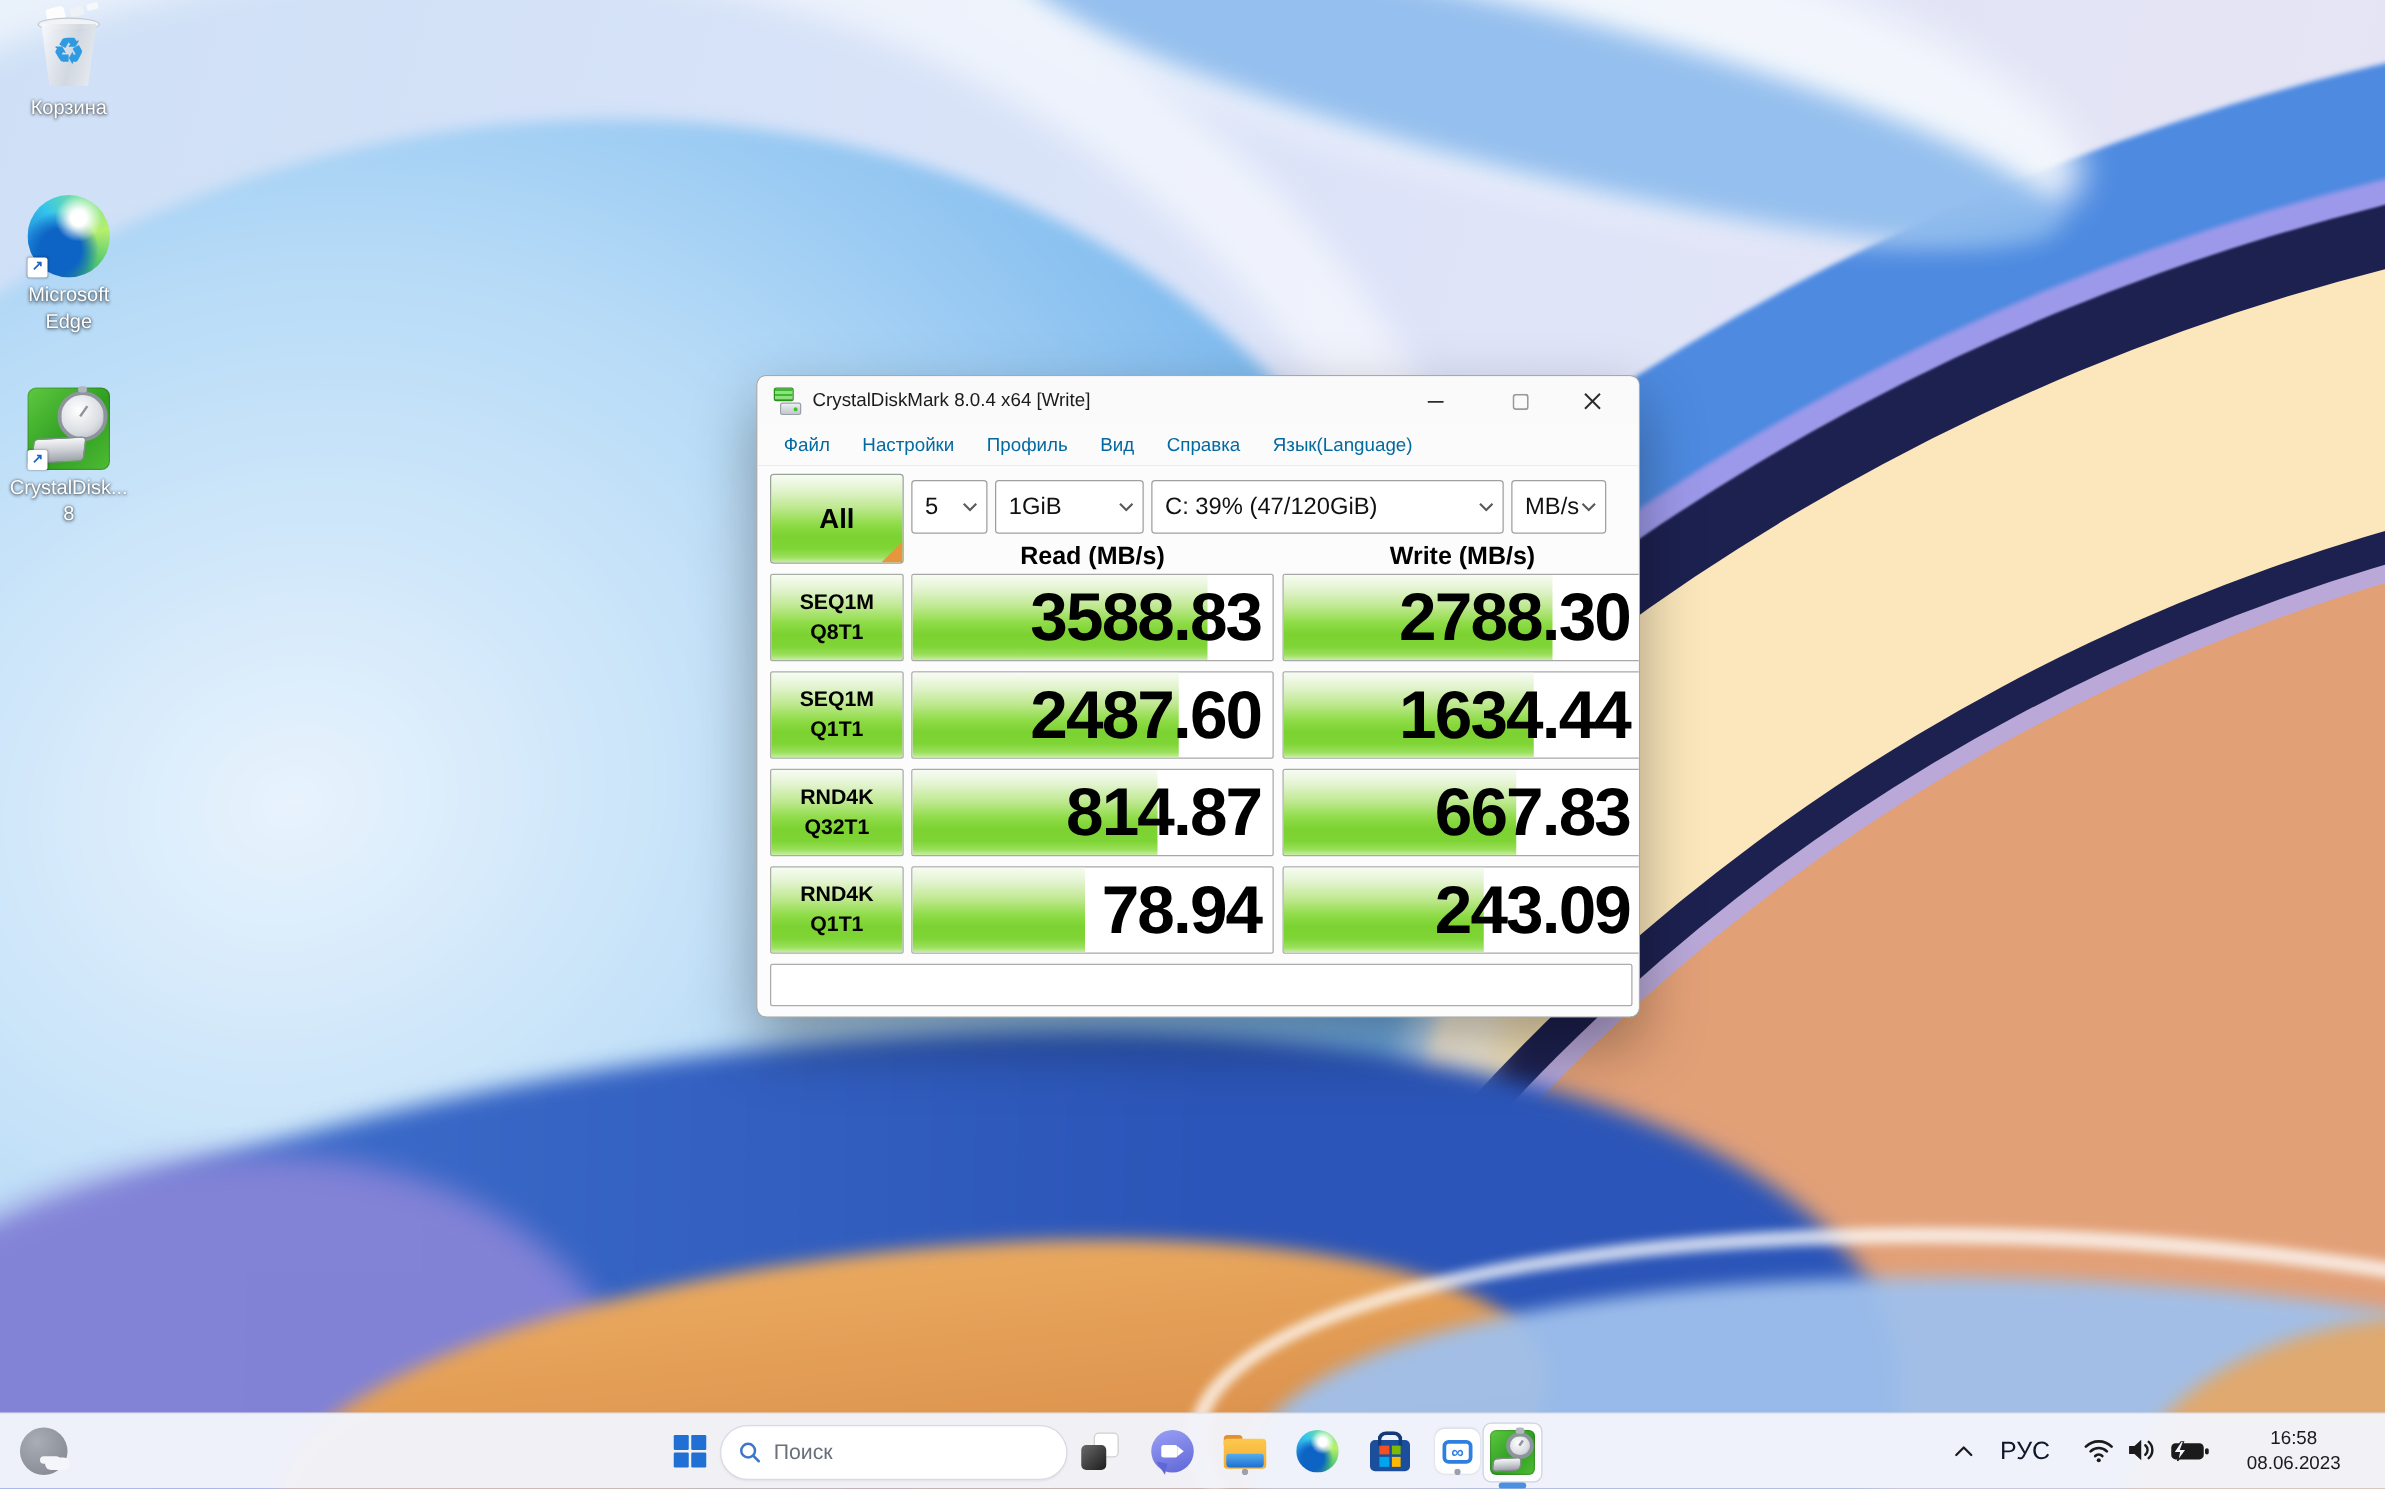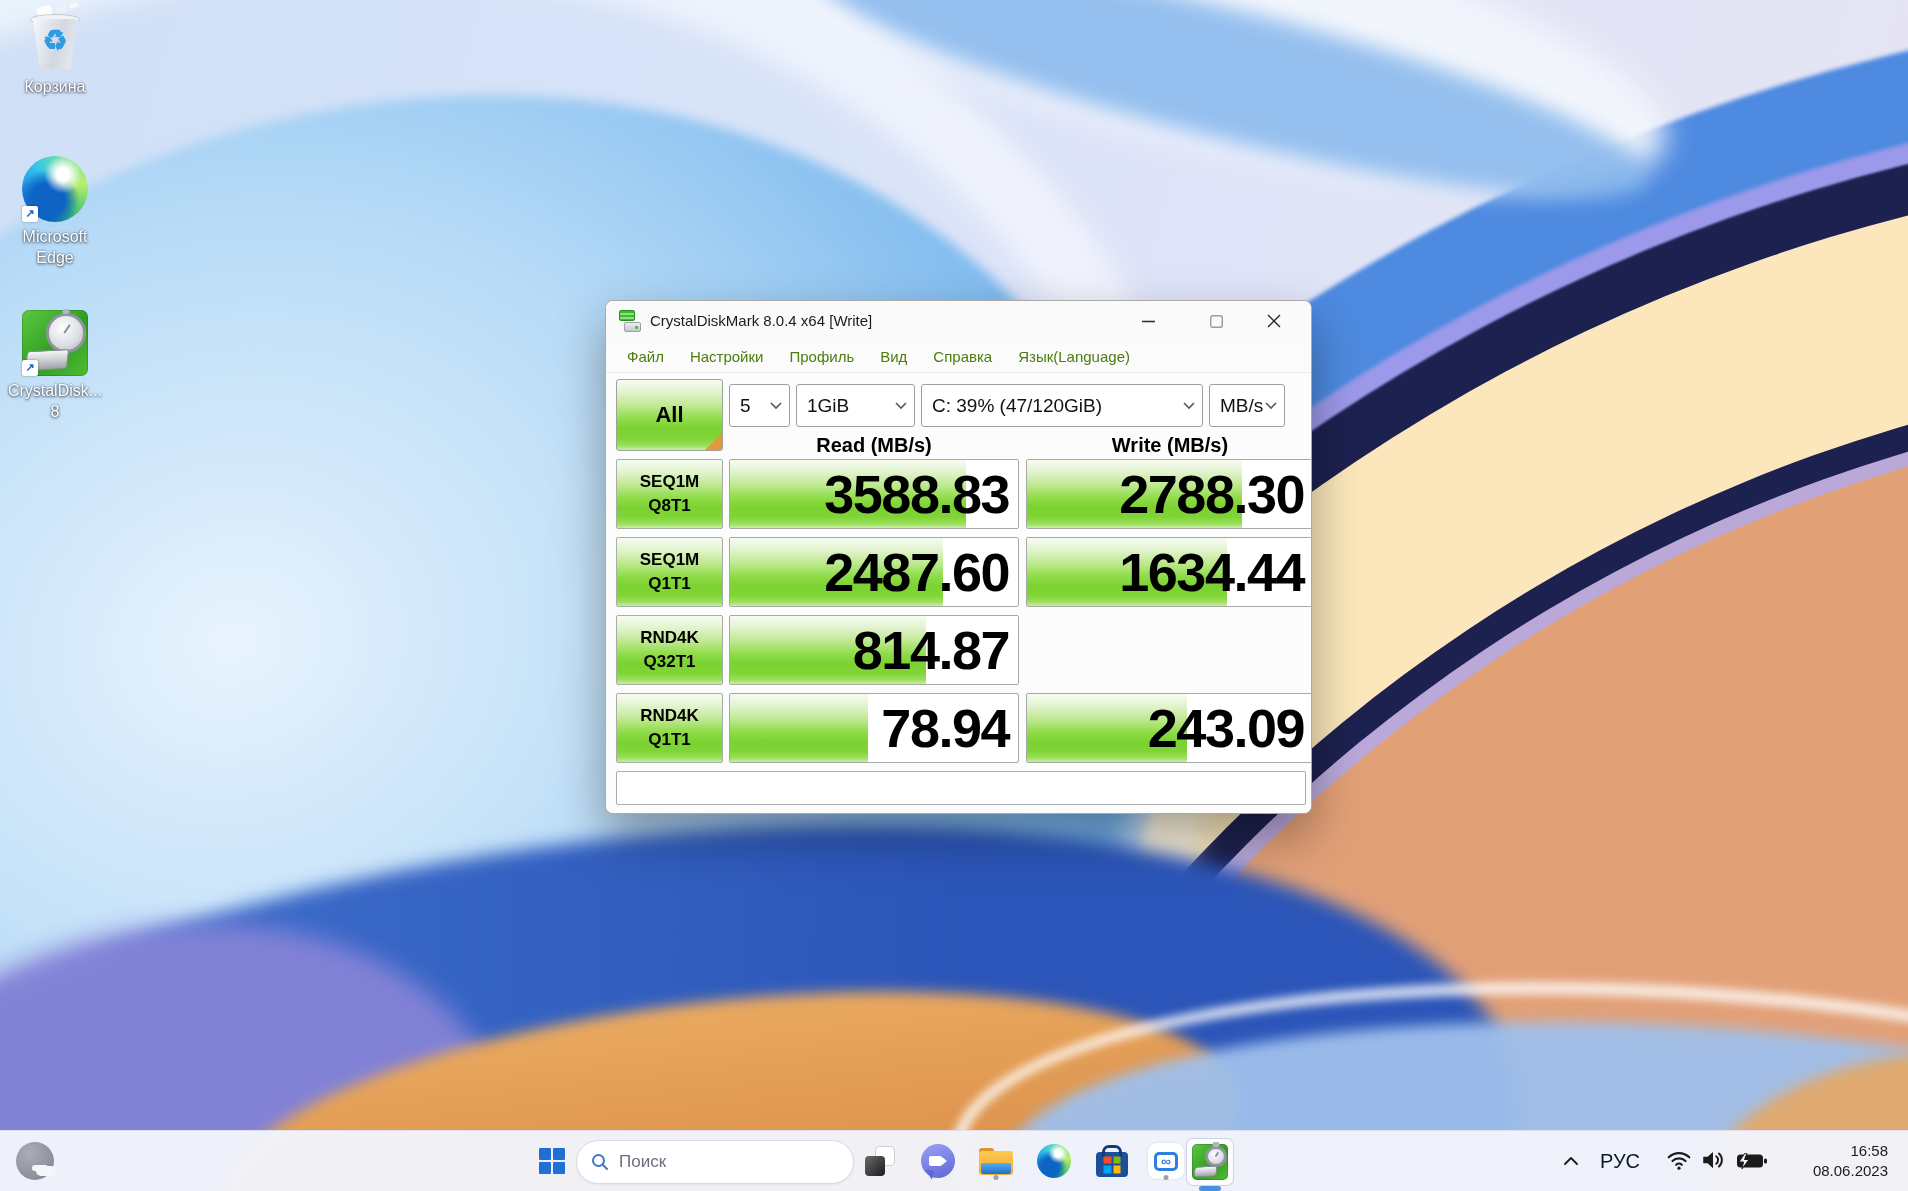--- a/index.html
+++ b/index.html
@@ -60,21 +60,21 @@
   .titlebar { position:relative; height:40px; background:#fbfafa; }
   .title-icon { position:absolute; left:13px; top:9px; width:22px; height:22px; }
   .ti-green { position:absolute; left:0; top:0; width:16px; height:11px; background:repeating-linear-gradient(180deg,#3dbb2e 0 2px,#8fe07e 2px 4px); border-radius:2px; border:1px solid #2b8f1f; }
   .ti-disk { position:absolute; right:0; bottom:0; width:17px; height:10px; background:linear-gradient(#eceef0,#c3c7cc); border:1px solid #9aa0a8; border-radius:2px; }
   .ti-disk::after { content:""; position:absolute; right:2px; bottom:2px; width:3px; height:3px; background:#46c02e; border-radius:1px; }
   .title-text { position:absolute; left:44px; top:11px; font-size:15px; color:#1b1b1b; white-space:nowrap; }
   .winbtn { position:absolute; top:0; width:46px; height:40px; display:flex; align-items:center; justify-content:center; }
   .winbtn svg { display:block; }
   .wb-min { right:140px; } .wb-max { right:72px; } .wb-close { right:14px; }
   .menubar { display:flex; align-items:center; height:32px; background:#fbfbfb; border-bottom:1px solid #ececec; padding-left:8px; }
-  .menu-item { font-size:15px; color:#4d7c0f; padding:0 13px; line-height:32px; cursor:default; }
+  .menu-item { font-size:15px; color:#0369a1; padding:0 13px; line-height:32px; cursor:default; }
   .content { position:relative; height:441px; background:#fcfcfc; }
   .green-grad { background:linear-gradient(180deg,#f7fcf2 0%,#e4f4d2 16%,#bde88d 38%,#8fdc48 56%,#7bd231 70%,#7fd535 84%,#9ce05e 94%,#c9eea6 100%); }
   .all-btn { position:absolute; left:10px; top:6px; width:107px; height:72px; border:1px solid #9aa39a; border-radius:3px; font-size:22px; font-weight:bold; color:#000; display:flex; align-items:center; justify-content:center; cursor:pointer; overflow:hidden; }
   .all-btn::after { content:""; position:absolute; right:0; bottom:0; width:0; height:0; border-left:17px solid transparent; border-bottom:17px solid #e8953f; }
   .dd { position:absolute; top:11px; height:43px; background:#fff; border:1px solid #9f9f9f; border-radius:3px; display:flex; align-items:center; padding:0 24px 0 10px; font-size:19px; color:#111; cursor:pointer; white-space:nowrap; }
   .dd svg { position:absolute; right:7px; top:50%; margin-top:-4px; }
   .dd-count { left:123px; width:61px; }
   .dd-size  { left:190px; width:119px; }
   .dd-drive { left:315px; width:282px; }
   .dd-unit  { left:603px; width:76px; }
@@ -122,21 +122,21 @@
   .pin-screen::before { content:"∞"; }
   .tb-cdm-active { position:absolute; left:1186px; top:7px; width:48px; height:48px; background:rgba(255,255,255,.85); border:1px solid rgba(160,170,195,.5); border-radius:7px; display:flex; align-items:center; justify-content:center; cursor:pointer; }
   .tb-cdm-active .cdm-tile { width:36px; height:36px; border-radius:5px; }
   .run-pill { position:absolute; bottom:-6px; left:50%; transform:translateX(-50%); width:22px; height:5px; border-radius:3px; background:#4a8fe0; }
   .run-dot { position:absolute; bottom:3px; left:50%; transform:translateX(-50%); width:5px; height:5px; border-radius:50%; background:#9aa0ad; }
   .pos-start{left:530px;} .pos-tv{left:858px;} .pos-chat{left:916px;} .pos-folder{left:974px;} .pos-edge{left:1032px;} .pos-store{left:1090px;} .pos-pin{left:1144px;}
   .tray-chevron { position:absolute; left:1556px; top:14px; width:30px; height:32px; display:flex; align-items:center; justify-content:center; cursor:pointer; }
   .tray-lang { position:absolute; left:1600px; top:19px; font-size:20px; color:#0f172a; cursor:pointer; }
   .tray-icon { position:absolute; top:18px; cursor:pointer; }
   .ti-wifi{left:1666px;} .ti-vol{left:1700px;} .ti-batt{left:1736px; top:22px;}
-  .tray-clock { position:absolute; left:1782px; top:10px; width:106px; text-align:right; font-size:15px; color:#1b1b1b; line-height:20px; cursor:pointer; }
+  .tray-clock { position:absolute; left:1782px; top:10px; width:106px; text-align:center; font-size:15px; color:#1b1b1b; line-height:20px; cursor:pointer; }
 </style>
 </head>
 <body>
 
 <div class="screen">
 
   <div class="wp wp-base"></div>
   <div class="wp circ c-blue"></div>
   <div class="wp circ c-lav"></div>
   <div class="wp circ c-navy"></div>
@@ -273,20 +273,24 @@
         <span class="bar-val">1634.44</span>
       </div>
 
       <div class="row-label green-grad r2">
         <span>RND4K</span>
         <span>Q32T1</span>
       </div>
       <div class="bar bar-read r2">
         <span class="bar-fill green-grad" style="width: 68%;"></span>
         <span class="bar-val">814.87</span>
+      </div>
+      <div class="bar bar-write r2">
+        <span class="bar-fill green-grad" style="width: 65%;"></span>
+        <span class="bar-val">667.83</span>
       </div>
 
       <div class="row-label green-grad r3">
         <span>RND4K</span>
         <span>Q1T1</span>
       </div>
       <div class="bar bar-read r3">
         <span class="bar-fill green-grad" style="width: 48%;"></span>
         <span class="bar-val">78.94</span>
       </div>

